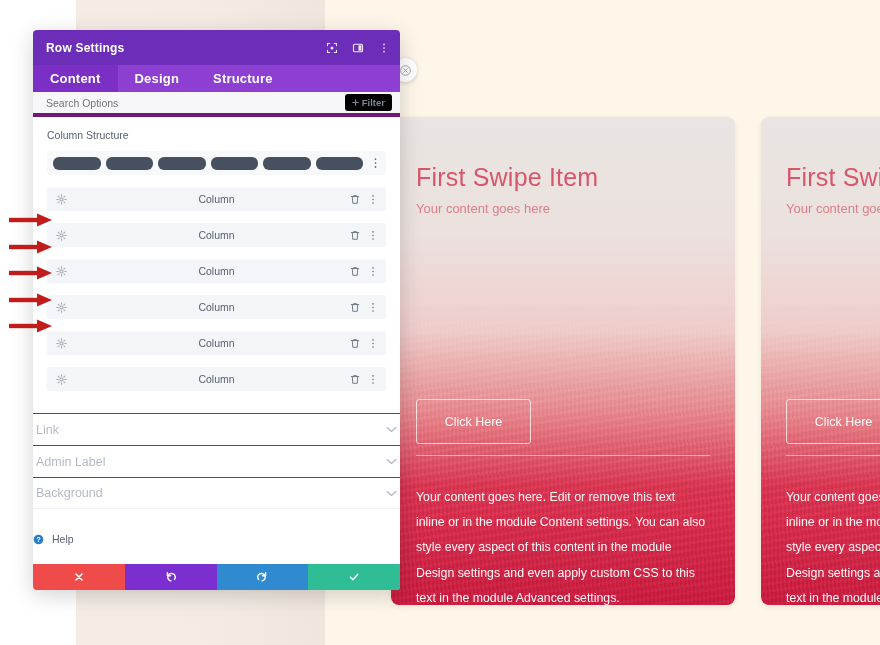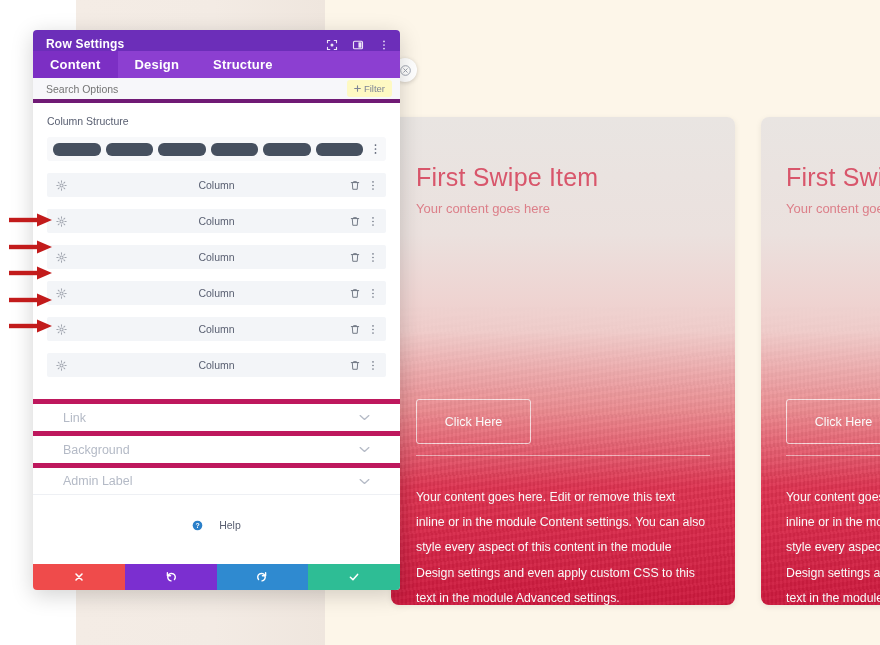--- a/index.html
+++ b/index.html
@@ -80,22 +80,22 @@
 
   
   #modal {
     position:absolute; left:33px; top:30px; width:367px; height:560px;
     background:#ffffff; border-radius:4px;
     box-shadow: 0 5px 22px rgba(0,0,0,.18);
     z-index:6; display:flex; flex-direction:column; overflow:hidden;
   }
 
   .modal-titlebar {
-    height:21px; background:#6c2eb9;
-    display:flex; align-items:flex-end; padding:0 10px 0 13px;
+    height:35px; background:#6c2eb9;
+    display:flex; align-items:center; padding:0 10px 0 13px;
     flex:0 0 auto;
   }
   .modal-title { color:#ffffff; font-size:12px; font-weight:bold; letter-spacing:.2px; }
   .titlebar-icons { margin-left:auto; display:flex; align-items:center; gap:14px; }
   .tb-ico { width:12px; height:12px; opacity:.88; display:block; }
 
   .modal-tabs {
     height:27px; background:#8c3fd1; display:flex; align-items:stretch; flex:0 0 auto;
   }
   .tab {
@@ -106,23 +106,23 @@
 
   .search-bar {
     height:25px; background:#f7f7fa; border-bottom:4px solid #701a75;
     display:flex; align-items:center; padding:0 8px 0 13px; flex:0 0 auto;
   }
   .search-input {
     border:0; background:transparent; outline:none; flex:1;
     font-size:10.5px; color:#a9aebb; font-family:"Liberation Sans", sans-serif;
   }
   .filter-btn {
-    background:#fef9c3; border-radius:3px; height:17px;
+    background:#000000; border-radius:3px; height:17px;
     display:flex; align-items:center; gap:3px; padding:0 7px;
-    color:#7e8596; font-size:9.5px; font-weight:normal;
+    color:#7e8596; font-size:9.5px; font-weight:bold;
   }
 
   .modal-body { flex:1 1 auto; overflow:hidden; background:#ffffff; }
 
   .section-pad { padding:12px 14px 0 14px; }
   .section-label { font-size:10.5px; color:#5a6072; margin-bottom:10px; }
 
   .colstruct-box {
     background:#f7f8fa; border-radius:3px; height:24px;
     display:flex; align-items:center; padding:0 6px; gap:5px;
@@ -137,28 +137,28 @@
   }
   .col-row .gear { width:11px; height:11px; opacity:.6; }
   .col-row .col-name {
     position:absolute; left:0; right:0; text-align:center;
     font-size:10.5px; color:#5a6072; pointer-events:none;
   }
   .col-row .row-actions { margin-left:auto; display:flex; align-items:center; gap:9px; z-index:1; }
 
   .accordions { margin-top:22px; }
   .acc-row {
-    height:32px; border-top:5px solid #be185d;
-    display:flex; align-items:center; padding:0 30px;
+    height:32px; border-top:1px solid #be185d;
+    display:flex; align-items:center; padding:0 3px;
   }
   .acc-row:last-of-type { border-bottom:1px solid #eef0f4; }
   .acc-label { font-size:12.5px; color:#b4bac6; }
   .acc-chev { margin-left:auto; }
 
-  .help-wrap { display:flex; align-items:center; justify-content:center; gap:16px; margin-top:24px; }
+  .help-wrap { display:flex; align-items:center; justify-content:flex-start; gap:8px; margin-top:24px; }
   .help-text { font-size:10.5px; color:#5a6072; }
 
   .modal-footer { height:26px; display:flex; flex:0 0 auto; }
   .fbtn { flex:1; display:flex; align-items:center; justify-content:center; }
   .fbtn.cancel { background:#ef4b4b; }
   .fbtn.undo   { background:#7b2fd0; }
   .fbtn.redo   { background:#2f8ad0; }
   .fbtn.save   { background:#2ebd95; }
   .fbtn svg { width:12px; height:12px; }
 
@@ -436,27 +436,27 @@
       </div>
 
       <div class="accordions">
         <div class="acc-row">
           <span class="acc-label">Link</span>
           <svg class="acc-chev" width="11" height="7" viewBox="0 0 12 8">
             <path d="M1 1.8 L6 6.2 L11 1.8" fill="none" stroke="#b4bac6" stroke-width="1.5" stroke-linecap="round" stroke-linejoin="round"></path>
           </svg>
         </div>
         <div class="acc-row">
-          <span class="acc-label">Background</span>
+          <span class="acc-label">Admin Label</span>
           <svg class="acc-chev" width="11" height="7" viewBox="0 0 12 8">
             <path d="M1 1.8 L6 6.2 L11 1.8" fill="none" stroke="#b4bac6" stroke-width="1.5" stroke-linecap="round" stroke-linejoin="round"></path>
           </svg>
         </div>
         <div class="acc-row">
-          <span class="acc-label">Admin Label</span>
+          <span class="acc-label">Background</span>
           <svg class="acc-chev" width="11" height="7" viewBox="0 0 12 8">
             <path d="M1 1.8 L6 6.2 L11 1.8" fill="none" stroke="#b4bac6" stroke-width="1.5" stroke-linecap="round" stroke-linejoin="round"></path>
           </svg>
         </div>
       </div>
 
       <div class="help-wrap">
         <svg width="11" height="11" viewBox="0 0 16 16">
           <circle cx="8" cy="8" r="7" fill="#2a7fc9"></circle>
           <text x="8" y="11.6" text-anchor="middle" font-size="10" font-family="Liberation Sans, sans-serif" font-weight="bold" fill="#ffffff">?</text>

